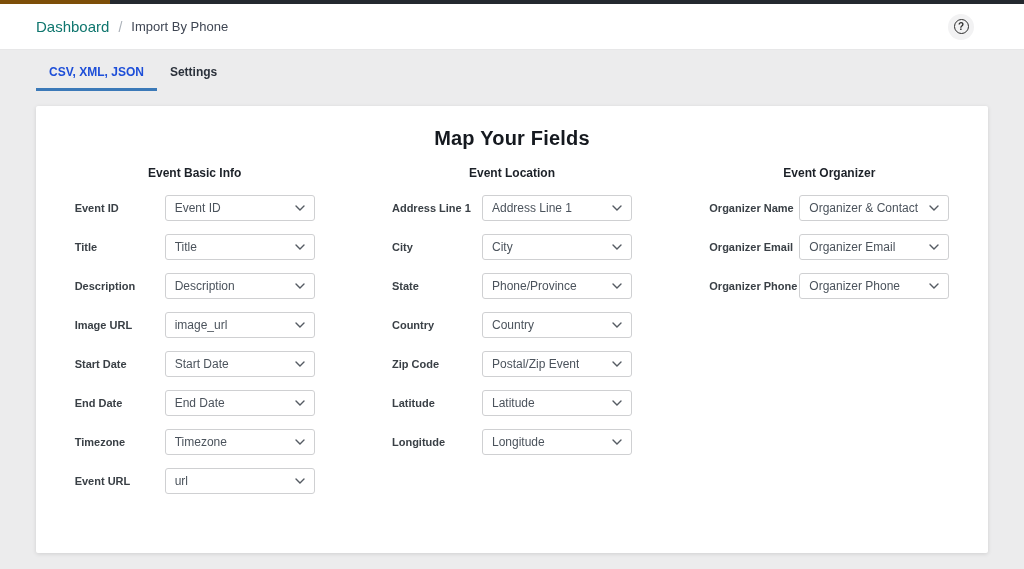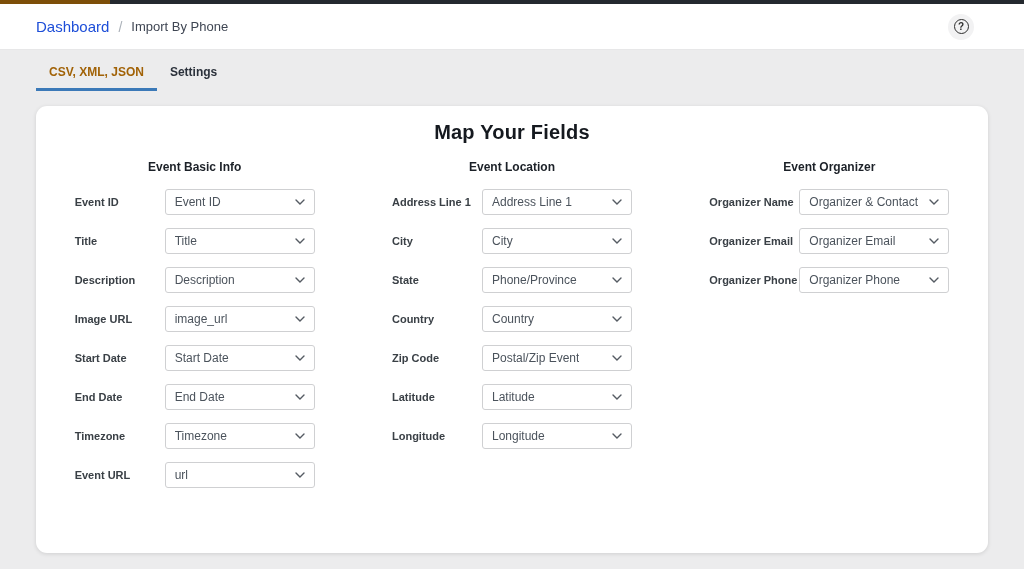--- a/index.html
+++ b/index.html
@@ -15,48 +15,48 @@
   .topbar-accent { width: 110px; height: 4px; background: #7d4e08; }
 
   
   .header {
     height: 46px; background: #ffffff;
     display: flex; align-items: center; justify-content: space-between;
     padding: 0 50px 0 36px;
     border-bottom: 1px solid #e7e7e8;
   }
   .breadcrumb { display: flex; align-items: center; gap: 9px; }
-  .crumb-main { font-size: 15px; color: #1d4ed8; cursor: pointer; }
+  .crumb-main { font-size: 15px; color: #0f766e; cursor: pointer; }
   .crumb-sep { font-size: 14px; color: #aab0b8; }
   .crumb-current { font-size: 13px; color: #3f4653; }
   .help-btn {
     width: 26px; height: 26px; border-radius: 50%;
     background: #f2f2f3; border: none; cursor: pointer;
     display: flex; align-items: center; justify-content: center; padding: 0;
   }
   .q-ring {
     width: 15px; height: 15px; border: 1.5px solid #2e2e2e; border-radius: 50%;
     display: flex; align-items: center; justify-content: center;
     font-size: 10px; font-weight: bold; color: #2e2e2e; line-height: 1;
   }
 
   
   .tabs { display: flex; padding: 0 36px; margin-top: 6px; height: 35px; }
   .tab {
     padding: 0 13px; display: flex; align-items: center;
     font-size: 12px; font-weight: bold; color: #2b313b; cursor: pointer;
     border-bottom: 3px solid transparent;
   }
-  .tab.active { color: #a16207; border-bottom-color: #3b79b8; }
+  .tab.active { color: #1d4ed8; border-bottom-color: #3b79b8; }
 
   
   .card {
-    margin: 15px 36px 0; background: #ffffff; border-radius: 11px;
+    margin: 15px 36px 0; background: #ffffff; border-radius: 2px;
     box-shadow: 0 1px 4px rgba(0,0,0,0.12);
-    height: 447px; padding-top: 15px;
+    height: 447px; padding-top: 21px;
   }
   .card-title {
     margin: 0; text-align: center;
     font-size: 20px; font-weight: bold; color: #15191f; letter-spacing: .2px;
   }
   .columns { display: flex; margin-top: 16px; }
   .column { flex: 1; display: flex; flex-direction: column; align-items: center; }
   .col-heading {
     margin: 0 0 15px; font-size: 12px; font-weight: bold; color: #1c2128;
     text-align: center; width: 240px;

